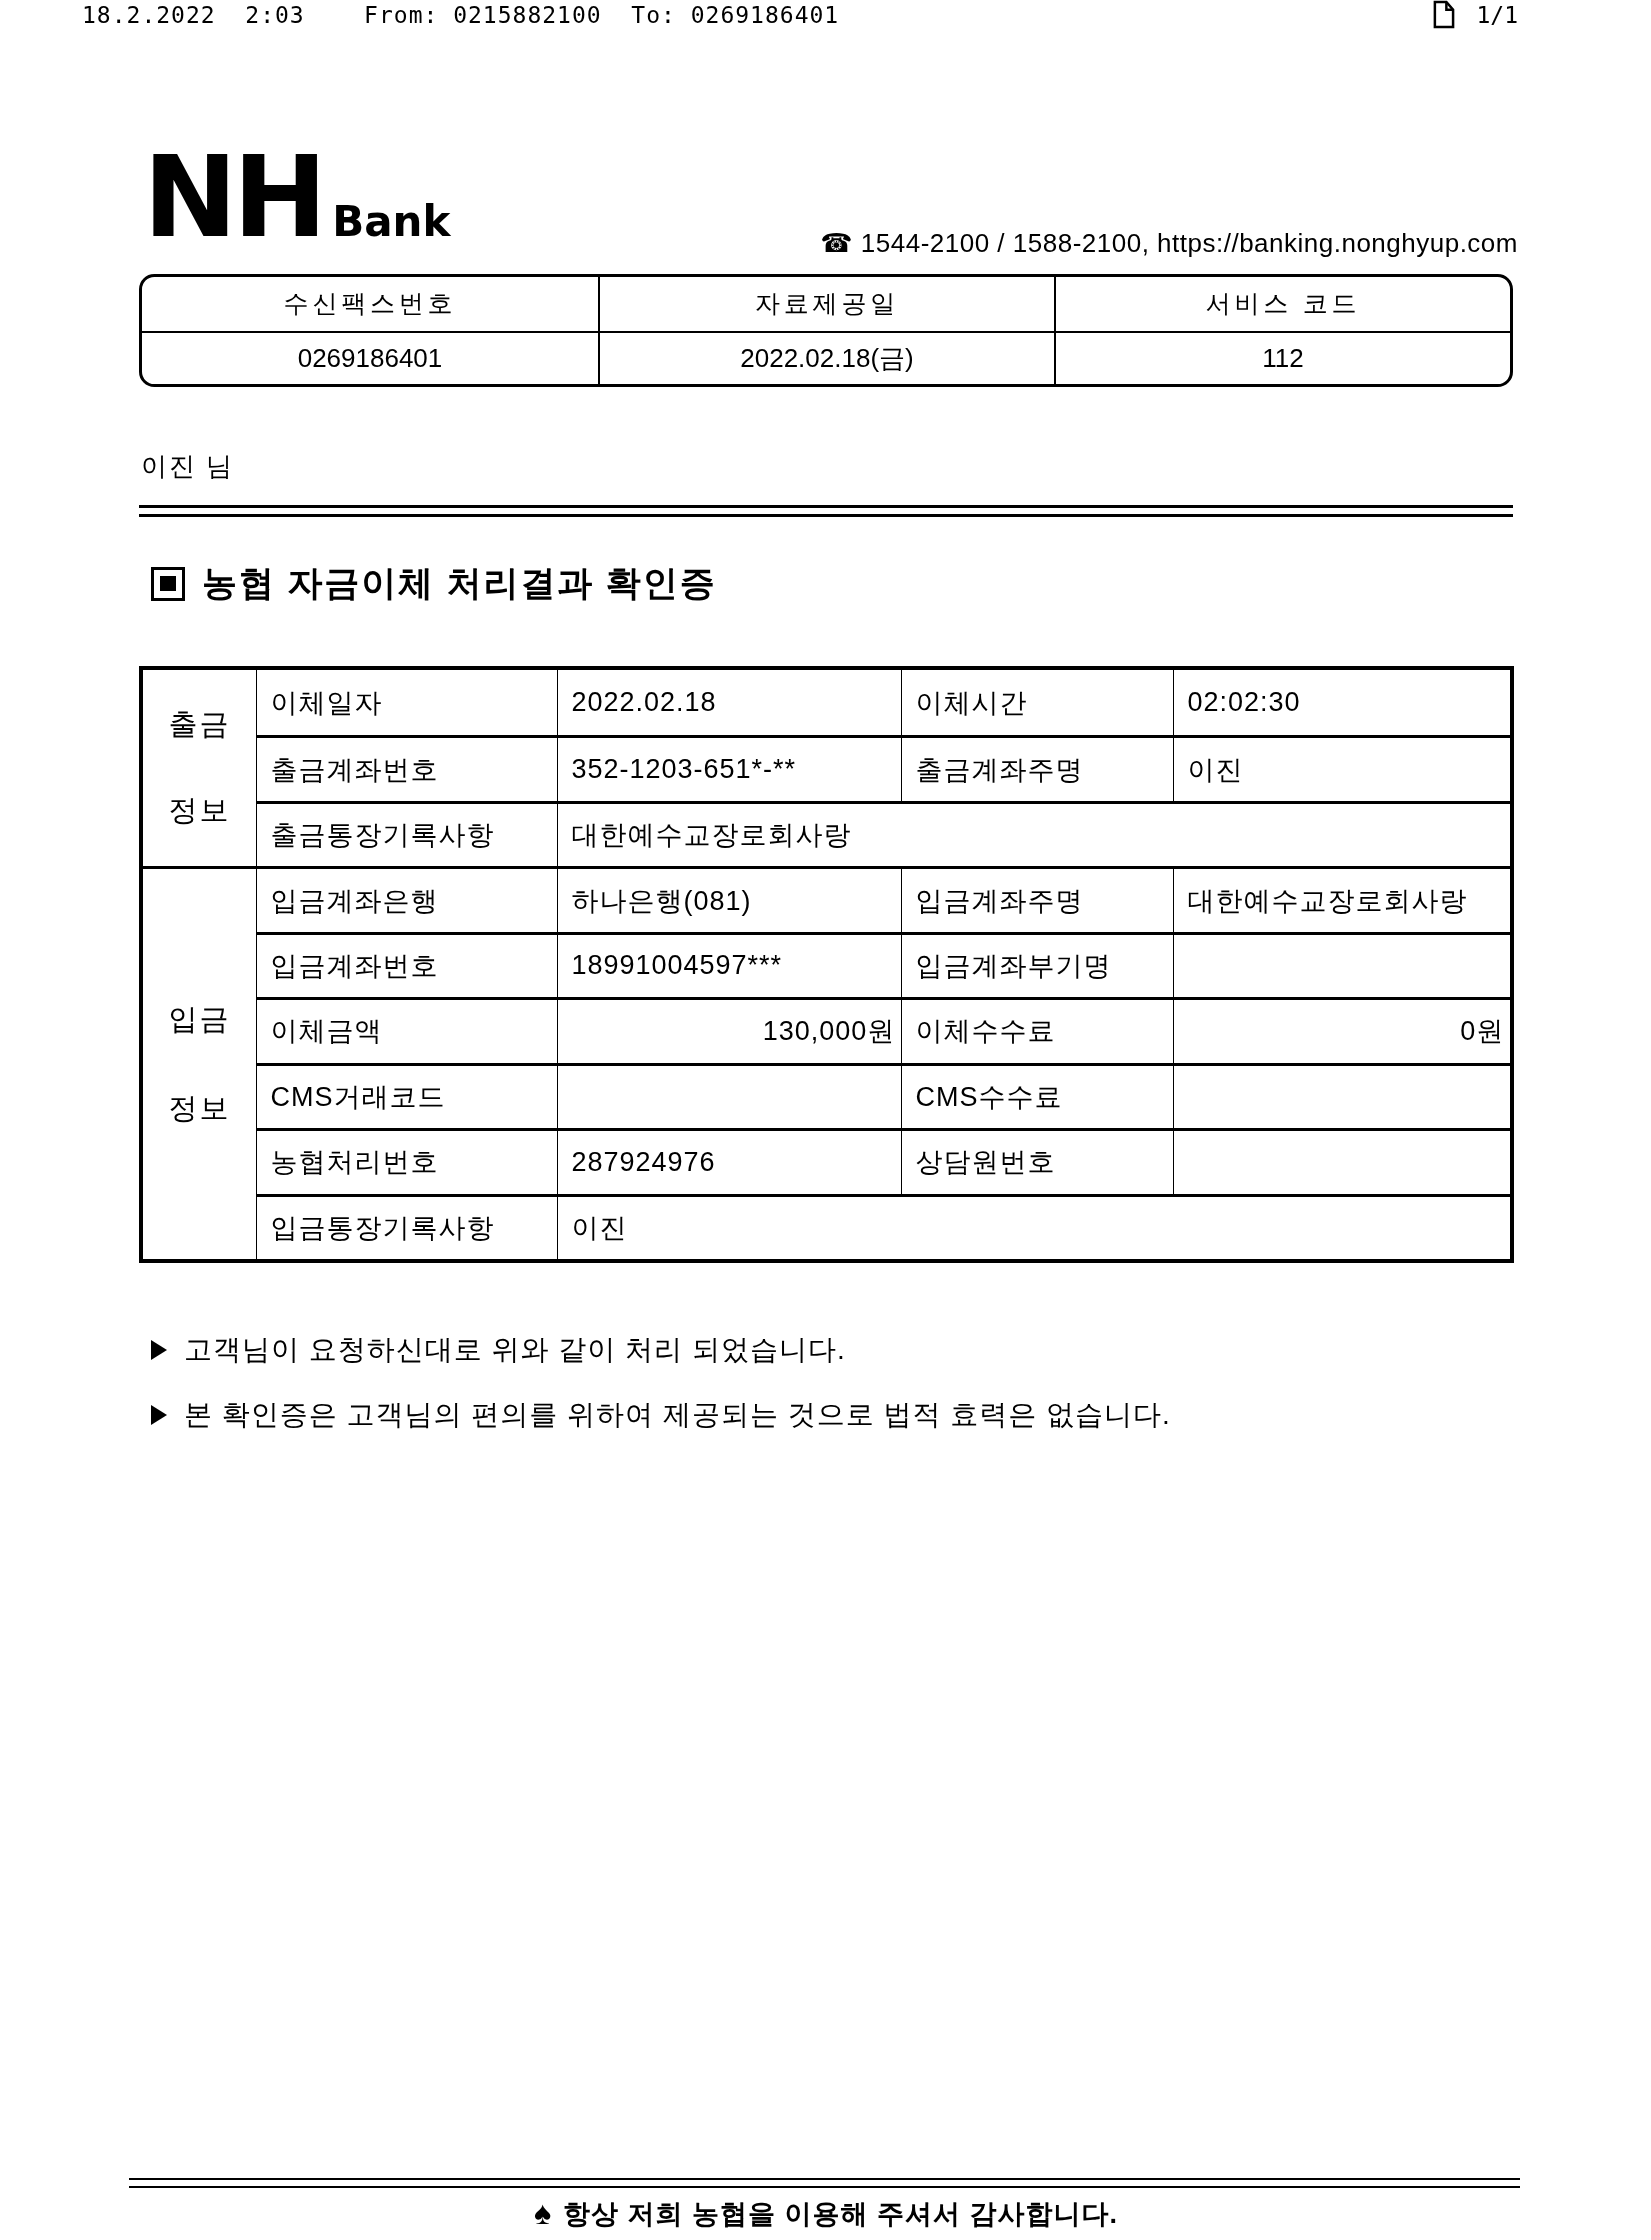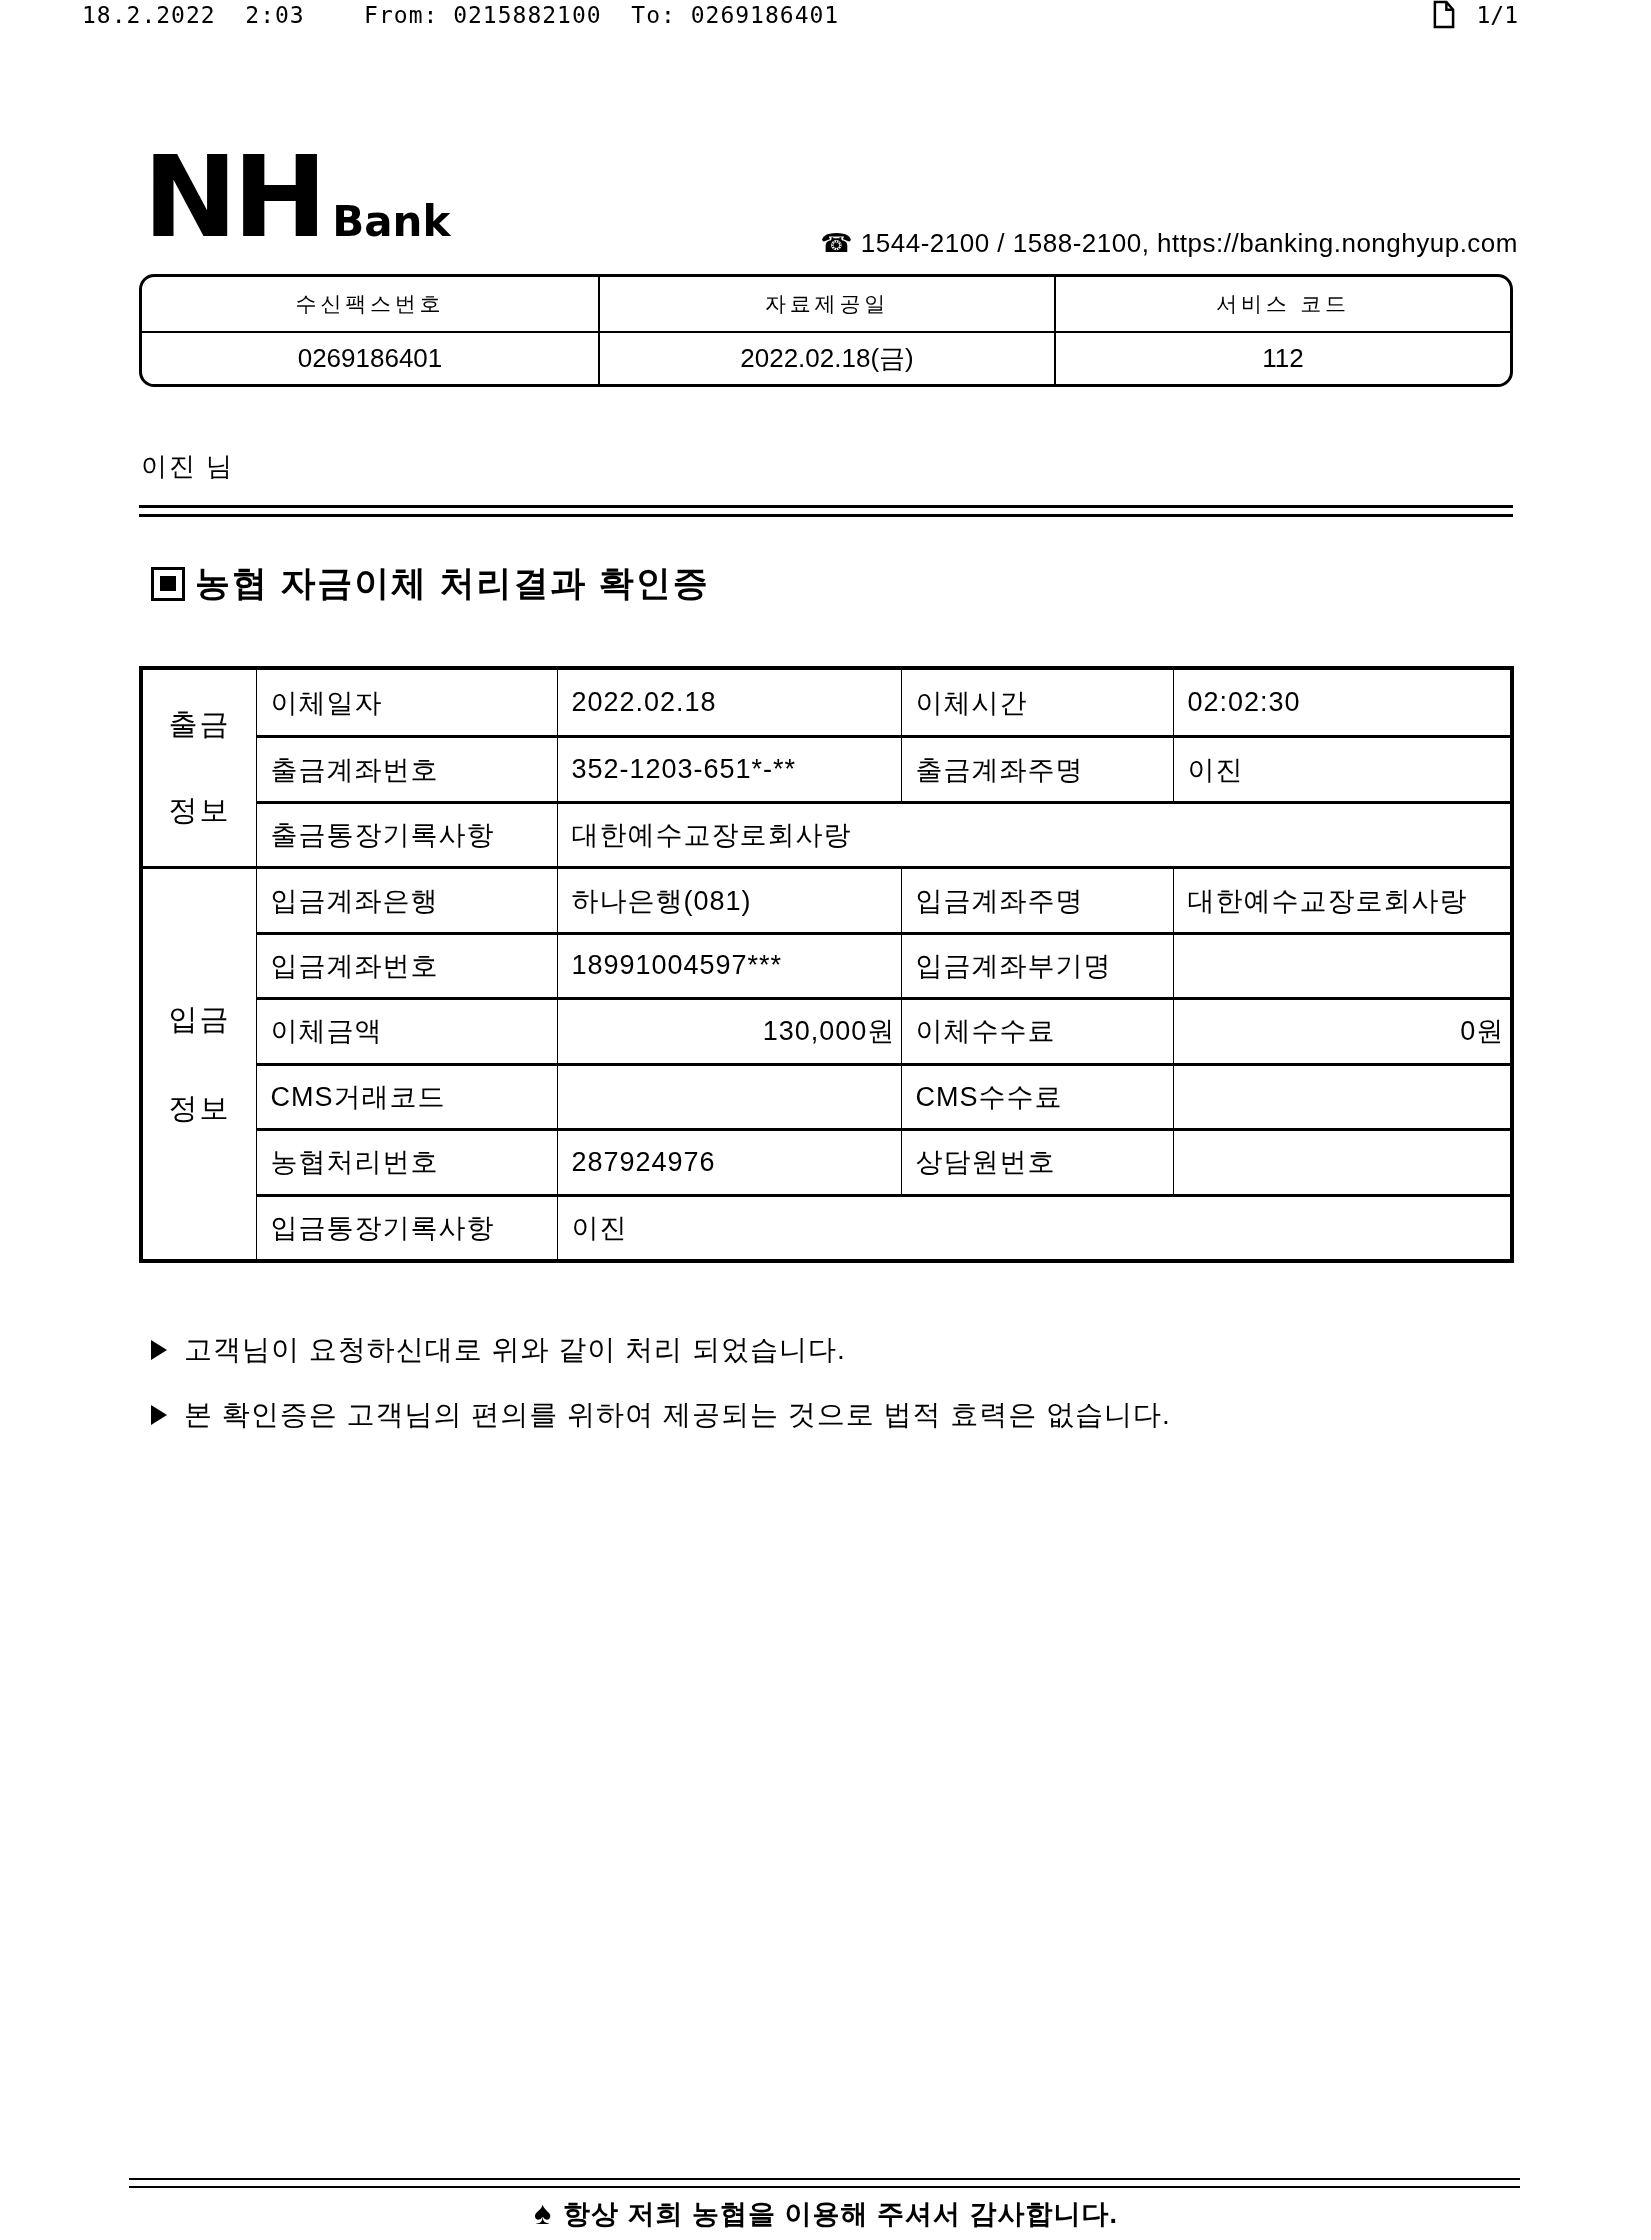--- a/index.html
+++ b/index.html
@@ -43,38 +43,38 @@
   }
 
   
   .info-table {
     position:absolute; left:139px; top:274px; width:1374px; height:113px;
     border:3.8px solid #000; border-radius:15.3px; overflow:hidden;
     display:grid; grid-template-columns:1fr 1fr 1fr; grid-template-rows:1fr 1fr;
   }
   .info-table .cell {
     display:flex; align-items:center; justify-content:center;
-    font-size:21px;
+    font-size:25px;
   }
   .info-table .hdr { letter-spacing:3.8px; }
   .info-table .c2, .info-table .c3 { border-left:2.9px solid #000; }
   .info-table .vrow { border-top:2.9px solid #000; font-size:26px; }
 
   .recipient {
     position:absolute; left:141px; top:449px; font-size:26px; letter-spacing:1.9px;
   }
   .divider-double {
     position:absolute; left:139px; top:505px; width:1374px;
     height:12.4px; border-top:3.8px solid #000; border-bottom:3.8px solid #000;
   }
 
   
   .title-row {
     position:absolute; left:151px; top:560px;
-    display:flex; align-items:center; gap:10px;
+    display:flex; align-items:center; gap:17px;
   }
   .title-marker {
     width:34px; height:34px; border:3.8px solid #000;
     display:flex; align-items:center; justify-content:center;
   }
   .title-marker-inner { width:15.3px; height:15.3px; background:#000; }
   .title-text {
     font-size:35px; font-weight:bold; letter-spacing:1.9px;
   }
 

